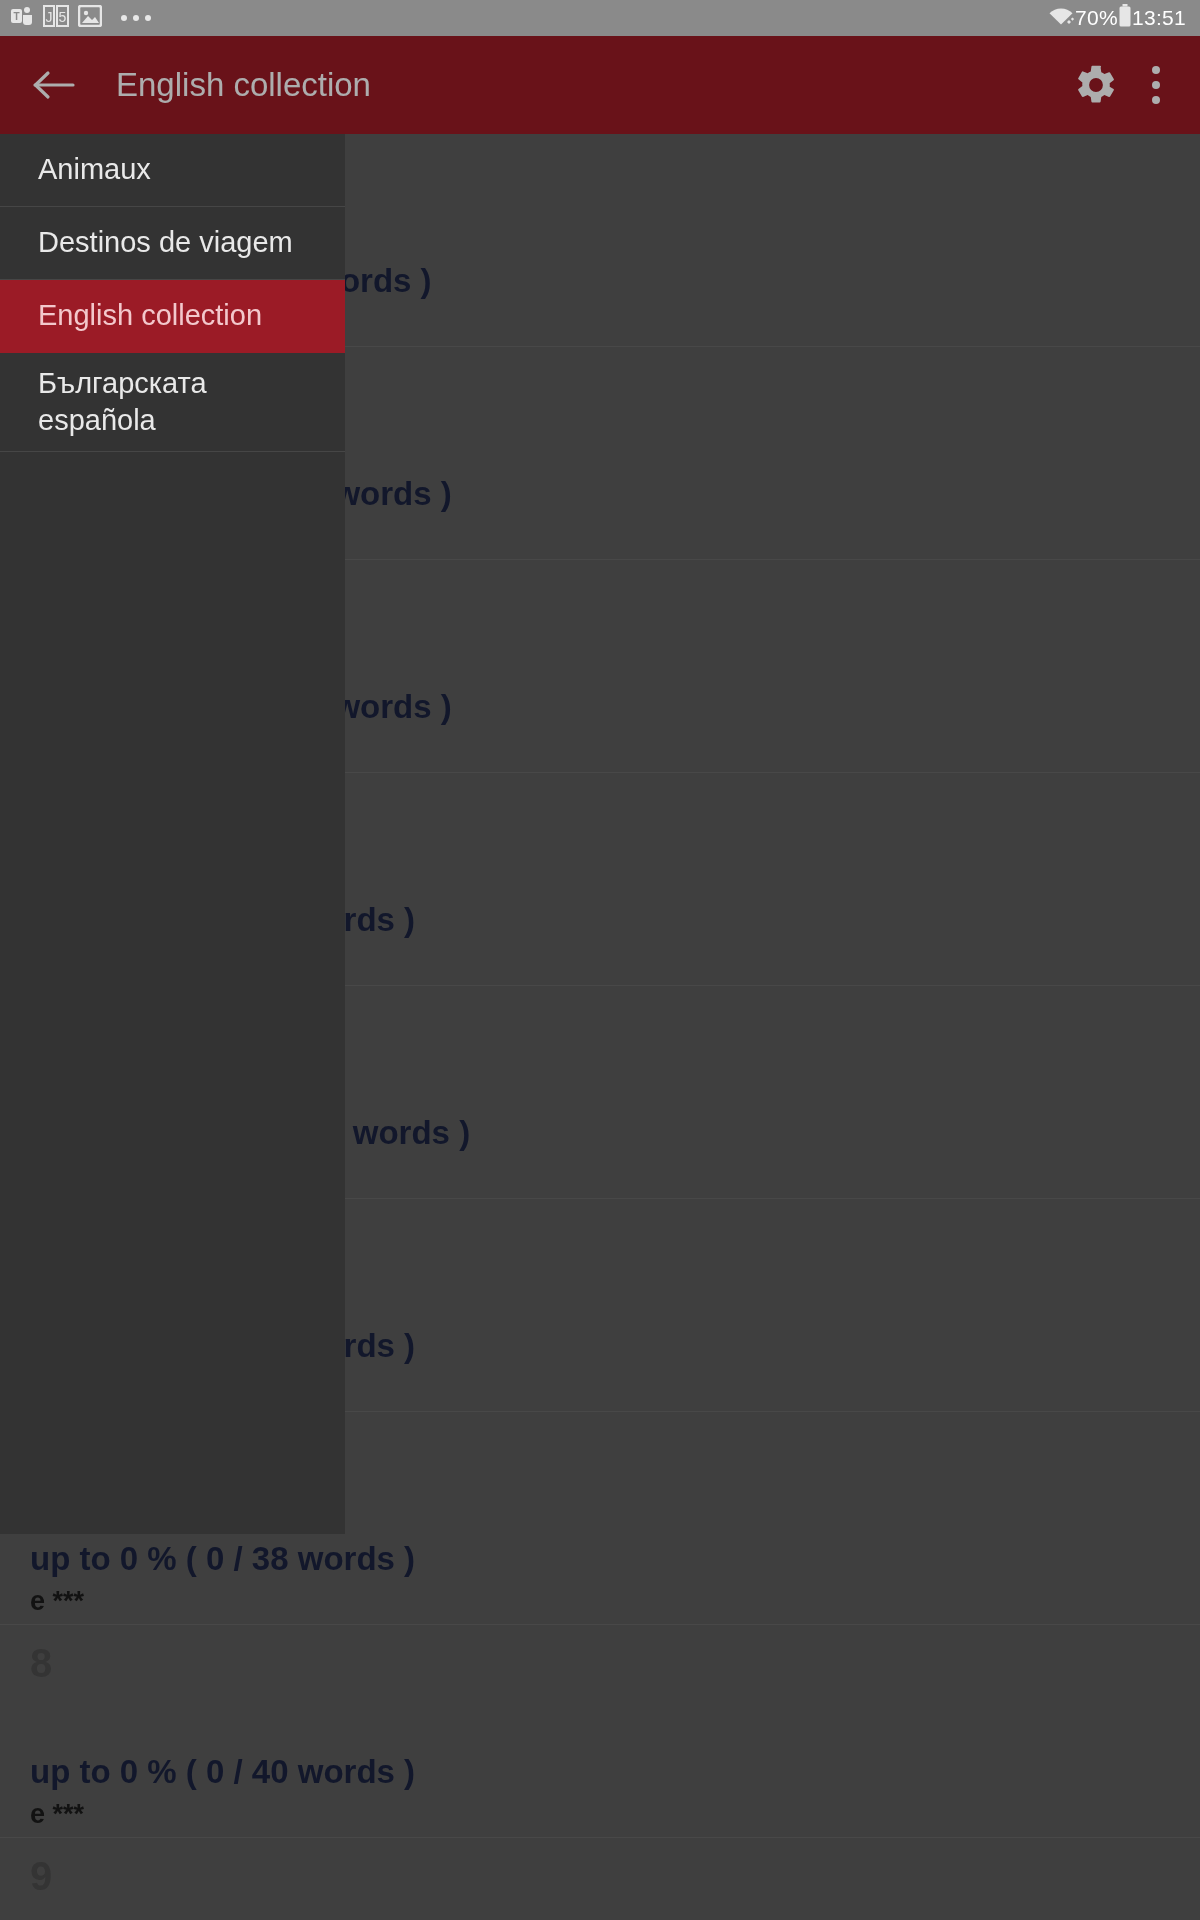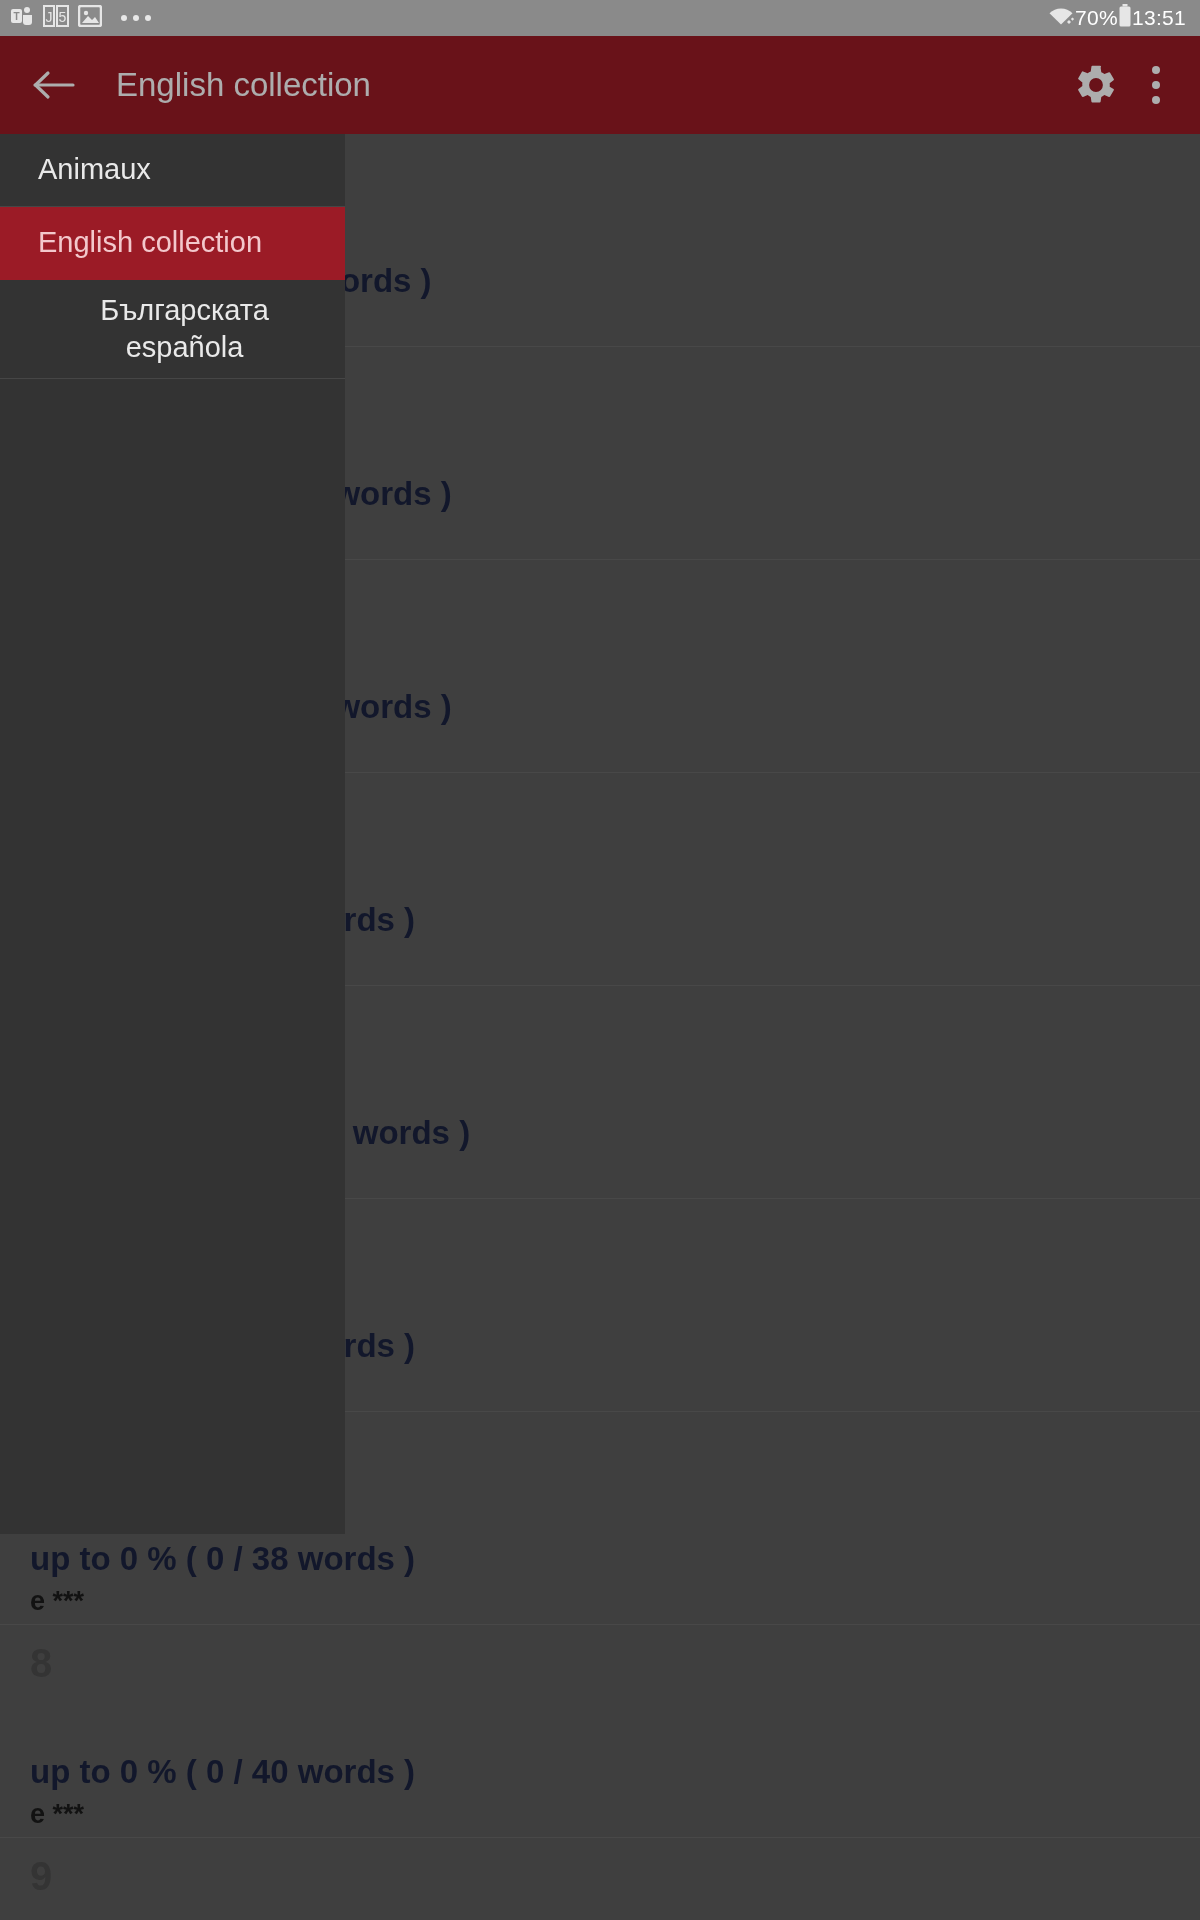--- a/index.html
+++ b/index.html
@@ -159,21 +159,20 @@
   }
 
   
   .drawer {
     position: absolute;
     top: 134px; left: 0;
     width: 345px;
     height: 1400px;
     background: #333333;
     z-index: 50;
-    text-align: center;
   }
   .drawer-item {
     box-sizing: border-box;
     padding: 0 0 0 38px;
     min-height: 73px;
     display: flex;
     align-items: center;
     border-bottom: 1px solid #464646;
   }
   .drawer-item .lbl {
@@ -325,19 +324,22 @@
     </div>
   </div>
 </div>
 
 <div class="scrim"></div>
 
 <div class="drawer">
   <div class="drawer-item">
     <span class="lbl">Animaux</span>
   </div>
+  <div class="drawer-item">
+    <span class="lbl">Destinos de viagem</span>
+  </div>
   <div class="drawer-item selected">
     <span class="lbl">English collection</span>
   </div>
   <div class="drawer-item two-line">
     <span class="lbl">Българската española</span>
   </div>
 </div>
 
 </body></html>

